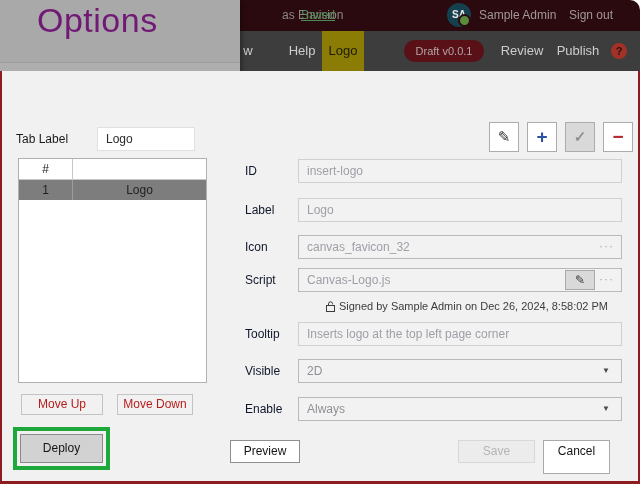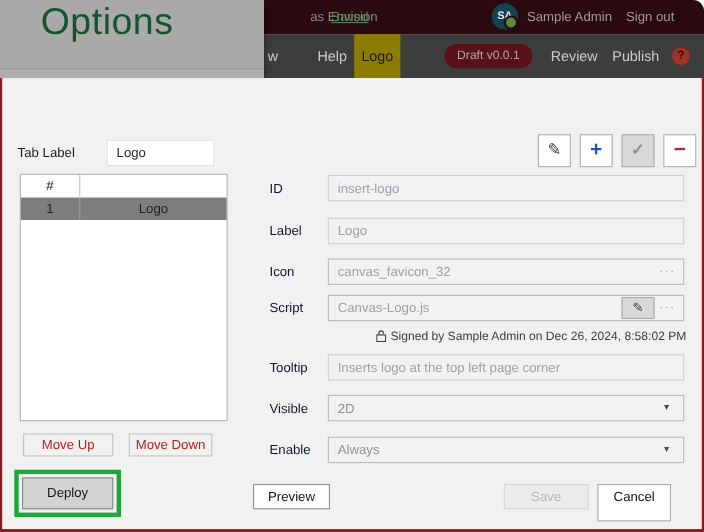--- a/index.html
+++ b/index.html
@@ -22,21 +22,21 @@
   .mi-help{left:280px;width:44px;}
   .mi-logo{left:322px;width:42px;background:#8a7c04;color:#1e1b00;}
   .mi-review{left:498px;width:48px;}
   .mi-publish{left:553px;width:50px;}
   .draft-pill{position:absolute;left:404px;top:40px;width:80px;height:22px;border-radius:11px;background:#5a1017;color:#b2a5a7;font-size:11px;text-align:center;line-height:22px;cursor:pointer;}
   .help-circle{position:absolute;left:611px;top:43px;width:16px;height:16px;border-radius:50%;background:#a23227;color:#2d0f0b;font-size:11px;font-weight:700;text-align:center;line-height:16px;cursor:pointer;}
 
   
   .options-box{position:absolute;left:0;top:0;width:240px;height:71px;background:#a9a9a9;box-shadow:2px 2px 5px rgba(0,0,0,.35);}
   .options-box:after{content:"";position:absolute;left:0;right:0;bottom:0;height:8px;background:#aeaeae;border-top:1px solid #9c9c9c;}
-  .options-text{position:absolute;left:37px;top:1px;font-size:34px;font-weight:300;color:#14532d;letter-spacing:.5px;}
+  .options-text{position:absolute;left:37px;top:1px;font-size:34px;font-weight:300;color:#701a75;letter-spacing:.5px;}
 
   
   .dialog{position:absolute;left:0;top:71px;width:640px;height:413px;background:#f1f1f1;border-left:2px solid #8e1b20;border-right:2px solid #8e1b20;border-bottom:3px solid #8e1b20;}
   .dlg-titlebar{position:absolute;left:-2px;top:0;width:640px;height:33px;background:#bf3138;}
   .dlg-title{position:absolute;left:16px;top:0;height:33px;line-height:33px;color:#ffffff;font-size:12px;font-weight:600;}
   .dlg-close{position:absolute;right:13px;top:0;height:33px;line-height:33px;color:#ffffff;font-size:15px;cursor:pointer;}
   .dlg-body{position:absolute;left:-2px;top:33px;width:640px;height:377px;}
 
   .lbl{position:absolute;font-size:12px;color:#1a1a1a;height:24px;line-height:24px;}
   .lbl-gray{color:#0f172a;}
@@ -62,21 +62,21 @@
 
   .btn{position:absolute;font-size:12px;text-align:center;cursor:pointer;}
   .btn-move{height:21px;line-height:19px;background:transparent;border:1px solid #c3c3c3;color:#b91c1c;}
   .deploy-wrap{position:absolute;left:13px;top:323px;width:97px;height:43px;border:4px solid #1ea83b;display:flex;align-items:center;justify-content:center;}
   .btn-deploy{width:83px;height:29px;line-height:27px;background:#d2d2d2;border:1px solid #8a8a8a;color:#141414;font-size:12px;text-align:center;cursor:pointer;}
 
   .more-dots{position:absolute;right:7px;top:0;height:22px;line-height:20px;color:#a8a8a8;font-size:12px;letter-spacing:1px;cursor:pointer;}
   .pencil-mini{position:absolute;right:26px;top:1px;width:30px;height:20px;background:#d9d9d9;border:1px solid #a9a9a9;text-align:center;line-height:18px;font-size:12px;color:#333;cursor:pointer;}
   .dd-arrow{position:absolute;right:11px;top:0;height:22px;line-height:22px;font-size:8px;color:#4a4a4a;}
 
-  .signed-line{position:absolute;right:16px;top:196px;font-size:11px;color:#3c3c3c;white-space:nowrap;}
+  .signed-line{position:absolute;right:32px;top:196px;font-size:11px;color:#3c3c3c;white-space:nowrap;}
   .lock-svg{vertical-align:-2px;margin-right:4px;}
 
   .btn-preview{left:230px;top:336px;width:70px;height:23px;line-height:21px;background:#ffffff;border:1px solid #8f8f8f;color:#141414;}
   .btn-save{left:458px;top:336px;width:77px;height:23px;line-height:21px;background:#ececec;border:1px solid #d8d8d8;color:#b5b5b5;}
   .btn-cancel{left:543px;top:336px;width:67px;height:34px;line-height:21px;background:#ffffff;border:1px solid #a9a9a9;color:#141414;}
 </style>
 </head>
 <body>
 
 <div id="screen">

